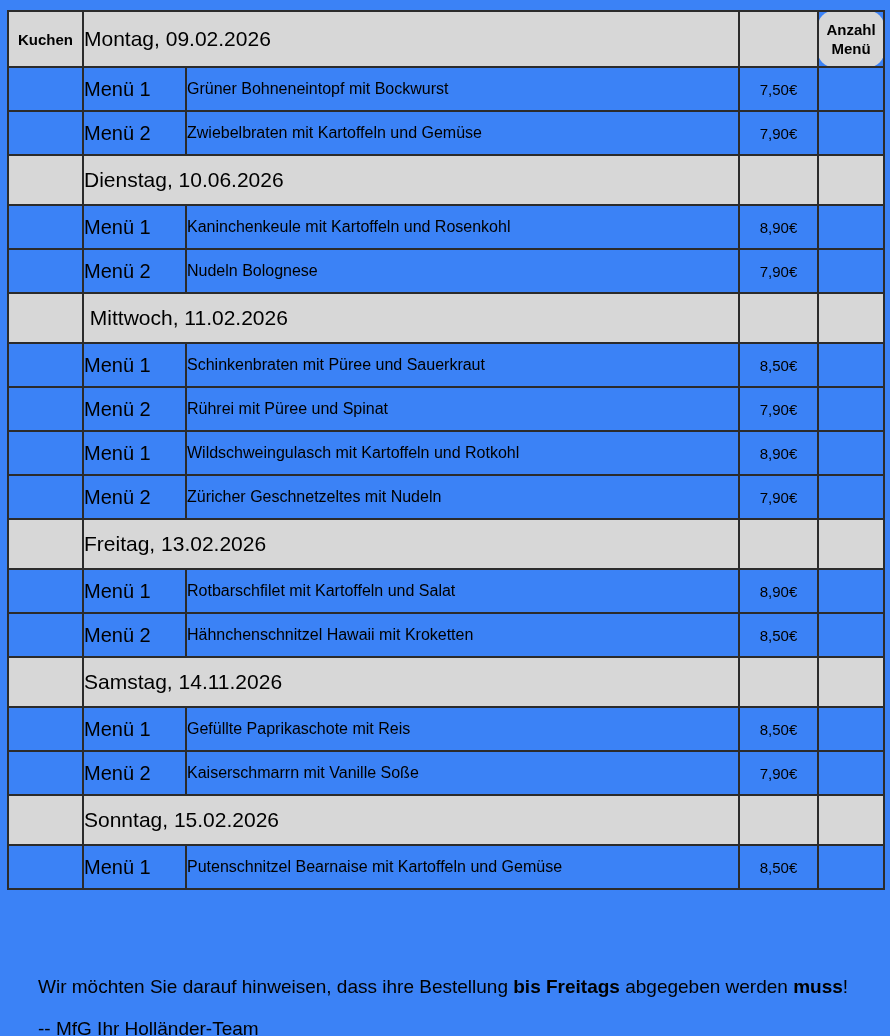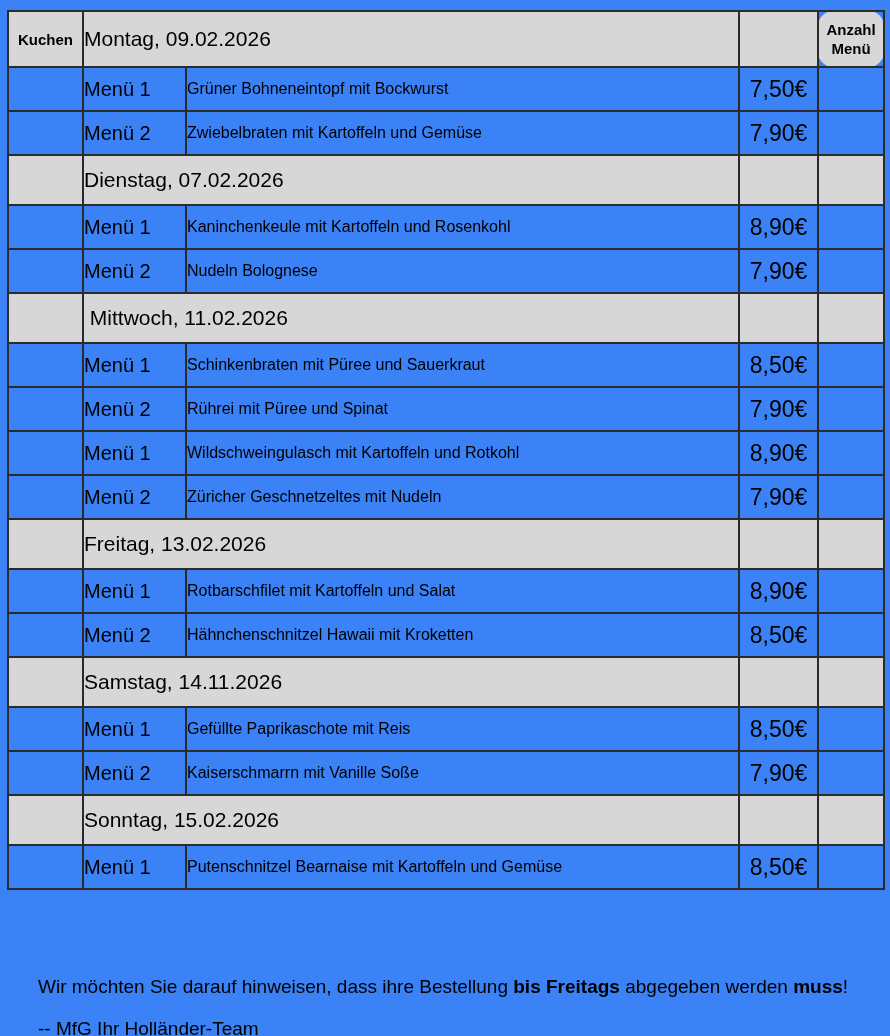--- a/index.html
+++ b/index.html
@@ -63,21 +63,21 @@
   td.menu-label {
     font-size: 20px;
     padding-left: 12px;
   }
   td.dish {
     font-size: 16px;
     padding-left: 8px;
     white-space: nowrap;
   }
   td.price {
-    font-size: 23px;
+    font-size: 15px;
     text-align: center;
   }
   .footer-note {
     position: absolute;
     left: 38px;
     top: 966px;
     width: 812px;
     font-size: 19px;
     line-height: 42px;
   }
@@ -117,21 +117,21 @@
       <tr class="menu-row">
         <td></td>
         <td class="menu-label">Menü 2</td>
         <td class="dish">Zwiebelbraten mit Kartoffeln und Gemüse</td>
         <td class="price">7,90€</td>
         <td></td>
       </tr>
 
       <tr class="day-row">
         <td class="gray"></td>
-        <td class="gray day-title" colspan="2">Dienstag, 07.02.2026</td>
+        <td class="gray day-title" colspan="2">Dienstag, 10.06.2026</td>
         <td class="gray"></td>
         <td class="gray"></td>
       </tr>
       <tr class="menu-row">
         <td></td>
         <td class="menu-label">Menü 1</td>
         <td class="dish">Kaninchenkeule mit Kartoffeln und Rosenkohl</td>
         <td class="price">8,90€</td>
         <td></td>
       </tr>

